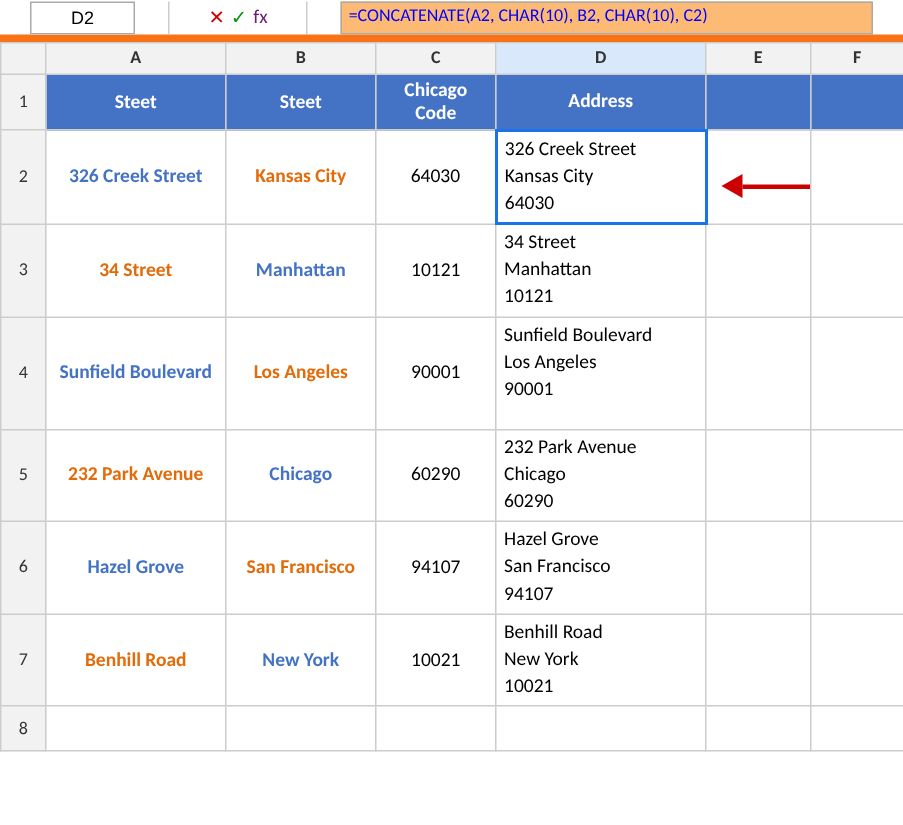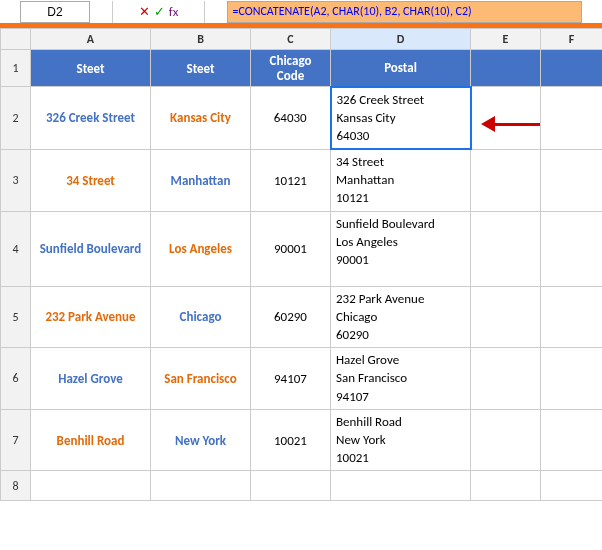--- a/index.html
+++ b/index.html
@@ -213,21 +213,21 @@
       </tr>
     </thead>
 
     <tbody>
 
       <tr class="header-row">
         <td class="row-header">1</td>
         <td class="cell">Steet</td>
         <td class="cell">Steet</td>
         <td class="cell">Chicago Code</td>
-        <td class="cell">Postal</td>
+        <td class="cell">Address</td>
         <td class="cell col-e-cell"></td>
         <td class="cell col-f-cell"></td>
       </tr>
 
       <tr class="row-tall">
         <td class="row-header">2</td>
         <td class="cell blue">326 Creek Street</td>
         <td class="cell orange">Kansas City</td>
         <td class="cell">64030</td>
         <td class="cell multiline address-selected">326 Creek Street

